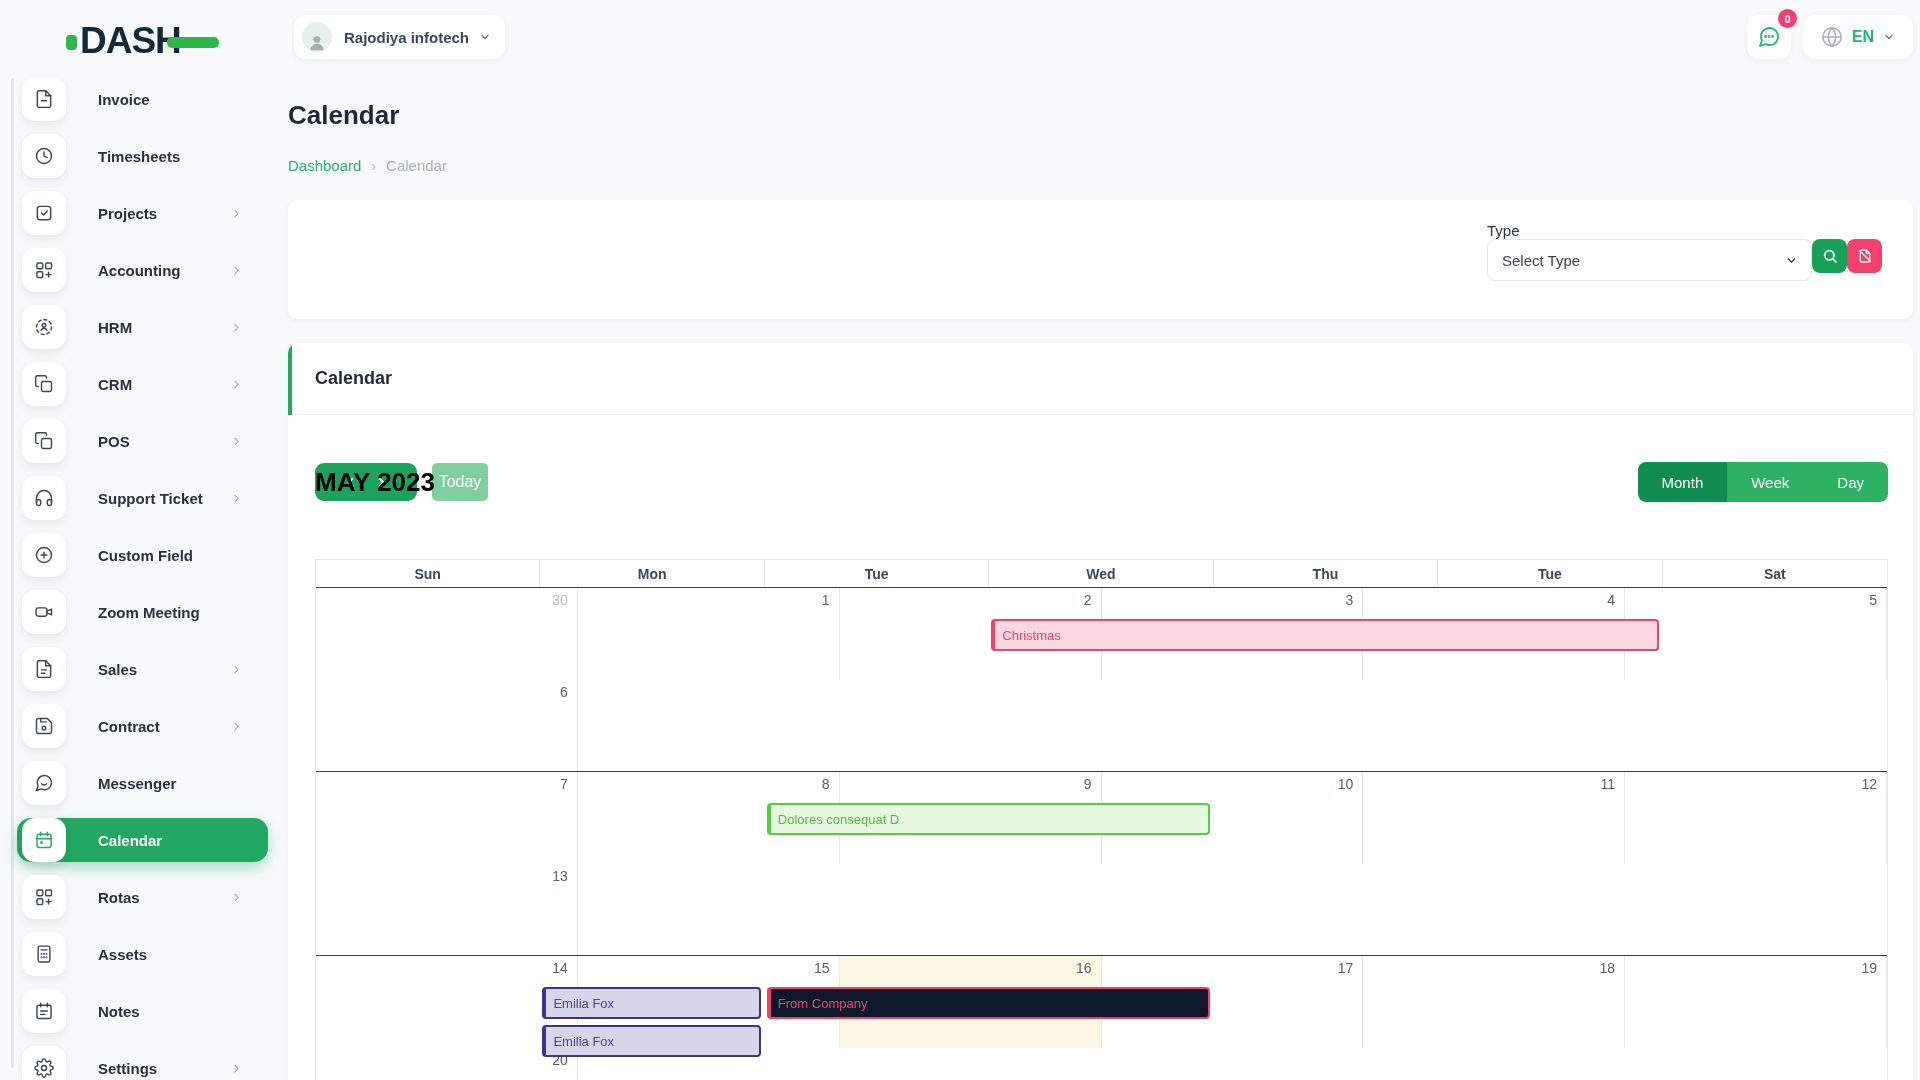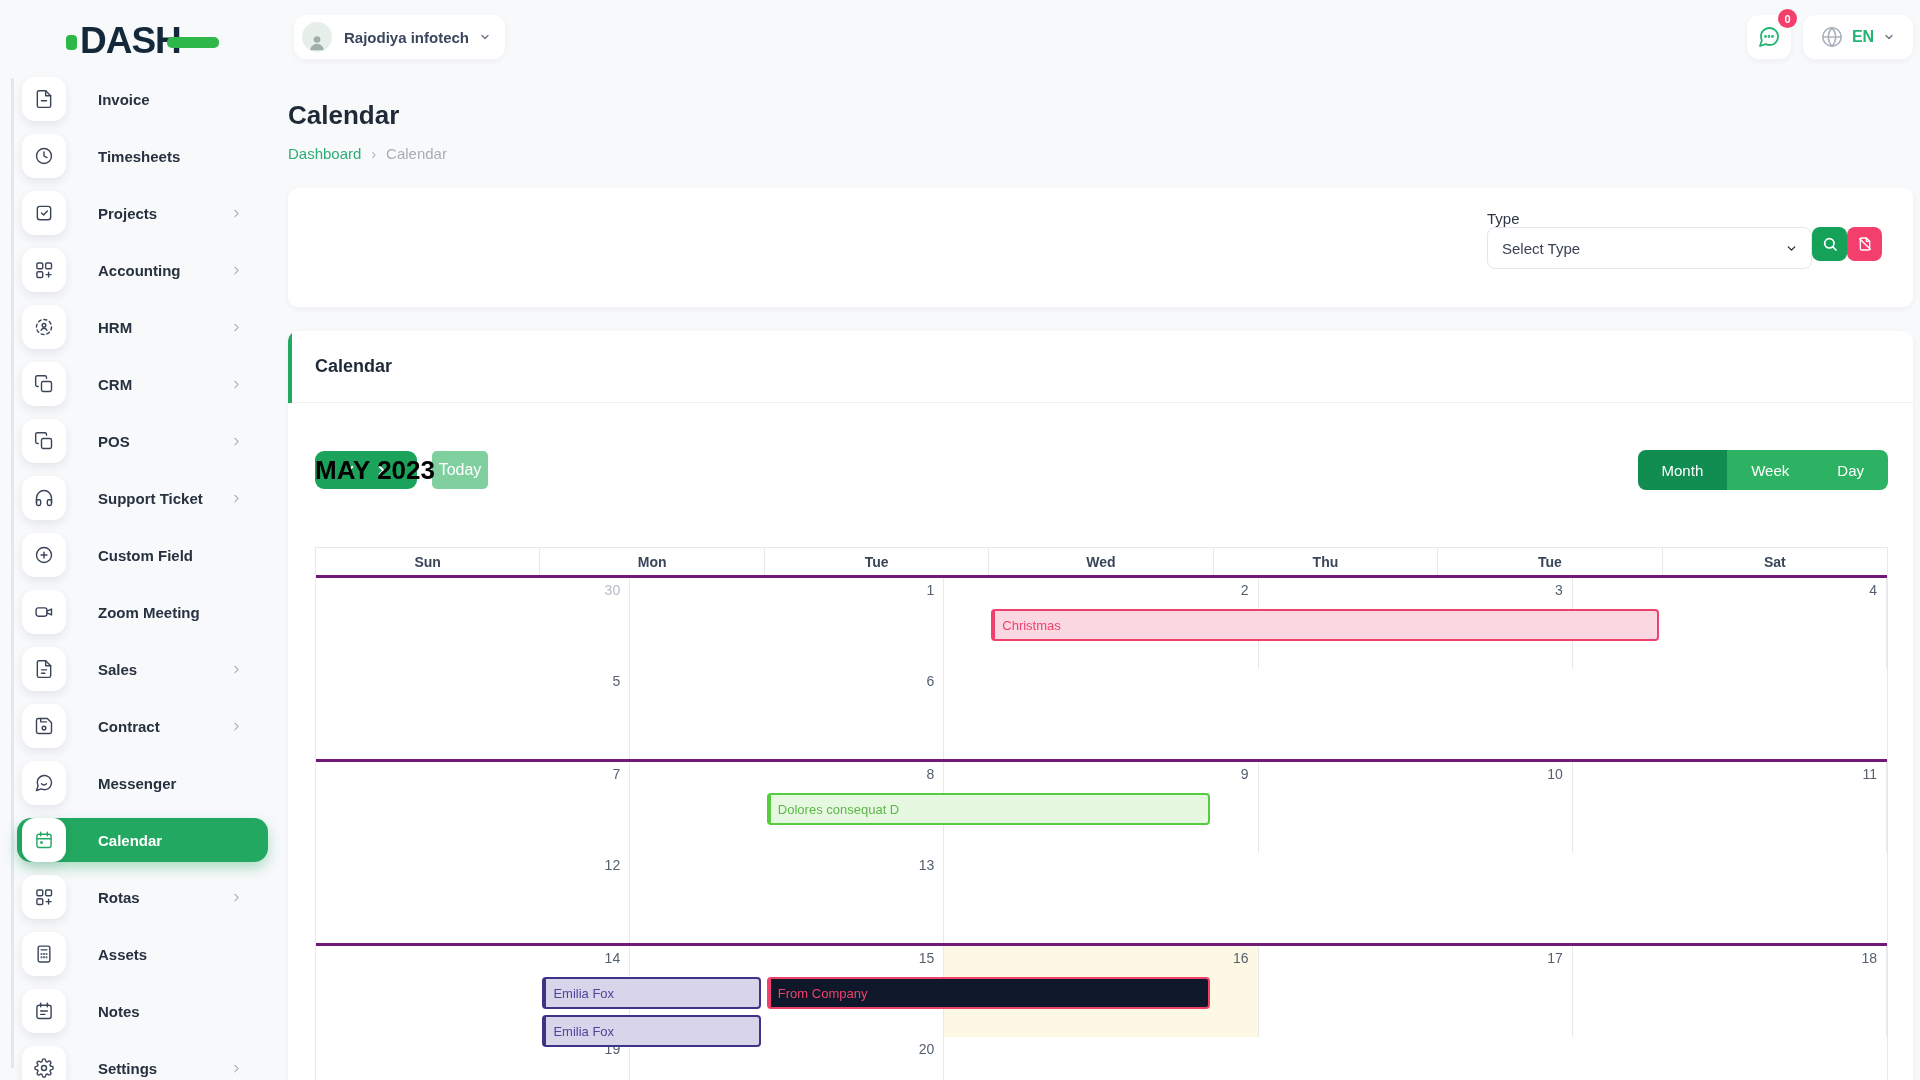--- a/index.html
+++ b/index.html
@@ -33,21 +33,21 @@
     display:flex; align-items:center; justify-content:center; box-shadow:0 2px 6px rgba(25,42,70,.05); cursor:pointer; }
   .notif-badge { position:absolute; top:-6px; right:-6px; min-width:19px; height:19px; border-radius:10px;
     color:#fff; font-size:11px; font-weight:700; display:flex; align-items:center; justify-content:center; padding:0 5px; }
   .lang-pill { width:110px; height:44px; background:#fff; border-radius:12px; display:flex; align-items:center;
     justify-content:center; gap:9px; box-shadow:0 2px 6px rgba(25,42,70,.05); cursor:pointer; }
   .lang-code { font-size:16px; font-weight:700; color:#22b573; }
 
   
   .main { position:absolute; left:288px; top:75px; width:1625px; }
   .page-title { font-size:26px; font-weight:700; color:#1f2937; margin-top:25px; }
-  .breadcrumb { display:flex; align-items:center; gap:10px; margin-top:14px; font-size:15px; }
+  .breadcrumb { display:flex; align-items:center; gap:10px; margin-top:26px; font-size:15px; }
   .bc-link { color:#2ead74; cursor:pointer; }
   .bc-sep { color:#aab2bb; font-size:14px; }
   .bc-current { color:#a7aeb7; }
 
   .card { background:#fff; border-radius:10px; box-shadow:0 2px 6px rgba(25,42,70,.05); }
   .filter-card { margin-top:26px; height:119px; display:flex; justify-content:flex-end; padding:22px 21px 0 0; }
   .filter-group { width:405px; }
   .filter-label { font-size:15px; color:#2c3645; }
   .filter-row { display:flex; align-items:flex-start; gap:0; }
   .select-box { position:relative; width:325px; height:42px; border:1px solid #e3e6ea; border-radius:8px;
@@ -72,21 +72,21 @@
   .view-btn { height:40px; padding:0 24px; border:none; color:#fff; font-size:15px; font-family:inherit; cursor:pointer; background:#2cb262; }
   .view-btn:first-child { border-radius:8px 0 0 8px; }
   .view-btn:last-child { border-radius:0 8px 8px 0; }
   .view-btn.active { background:#118d52; }
 
   .cal-grid { margin-top:57px; border:1px solid #e7e9ec; border-bottom:none; }
   .cal-head { display:grid; grid-template-columns:repeat(7,1fr); }
   .cal-head-cell { height:27px; display:flex; align-items:center; justify-content:center;
     font-size:14px; font-weight:700; color:#39465a; border-right:1px solid #e7e9ec; }
   .cal-head-cell:last-child { border-right:none; }
-  .cal-week { position:relative; display:grid; grid-template-columns:repeat(5,1fr); height:184px; border-top:3px solid #701a75; }
+  .cal-week { position:relative; display:grid; grid-template-columns:repeat(6,1fr); height:184px; border-top:1px solid #701a75; }
   .cal-cell { border-right:1px solid #e7e9ec; text-align:right; padding:3px 9px; cursor:pointer; }
   .cal-cell:last-child { border-right:none; }
   .cal-date { font-size:14px; color:#55606e; }
   .cal-date.muted { color:#b4bbc4; }
   .cal-event { position:absolute; height:32px; border-radius:4px; display:flex; align-items:center;
     font-size:13px; padding-left:7px; border:2px solid; border-left-width:4px; cursor:pointer; overflow:hidden; white-space:nowrap; }
   svg { display:block; }
 </style>
 </head>
 <body>

